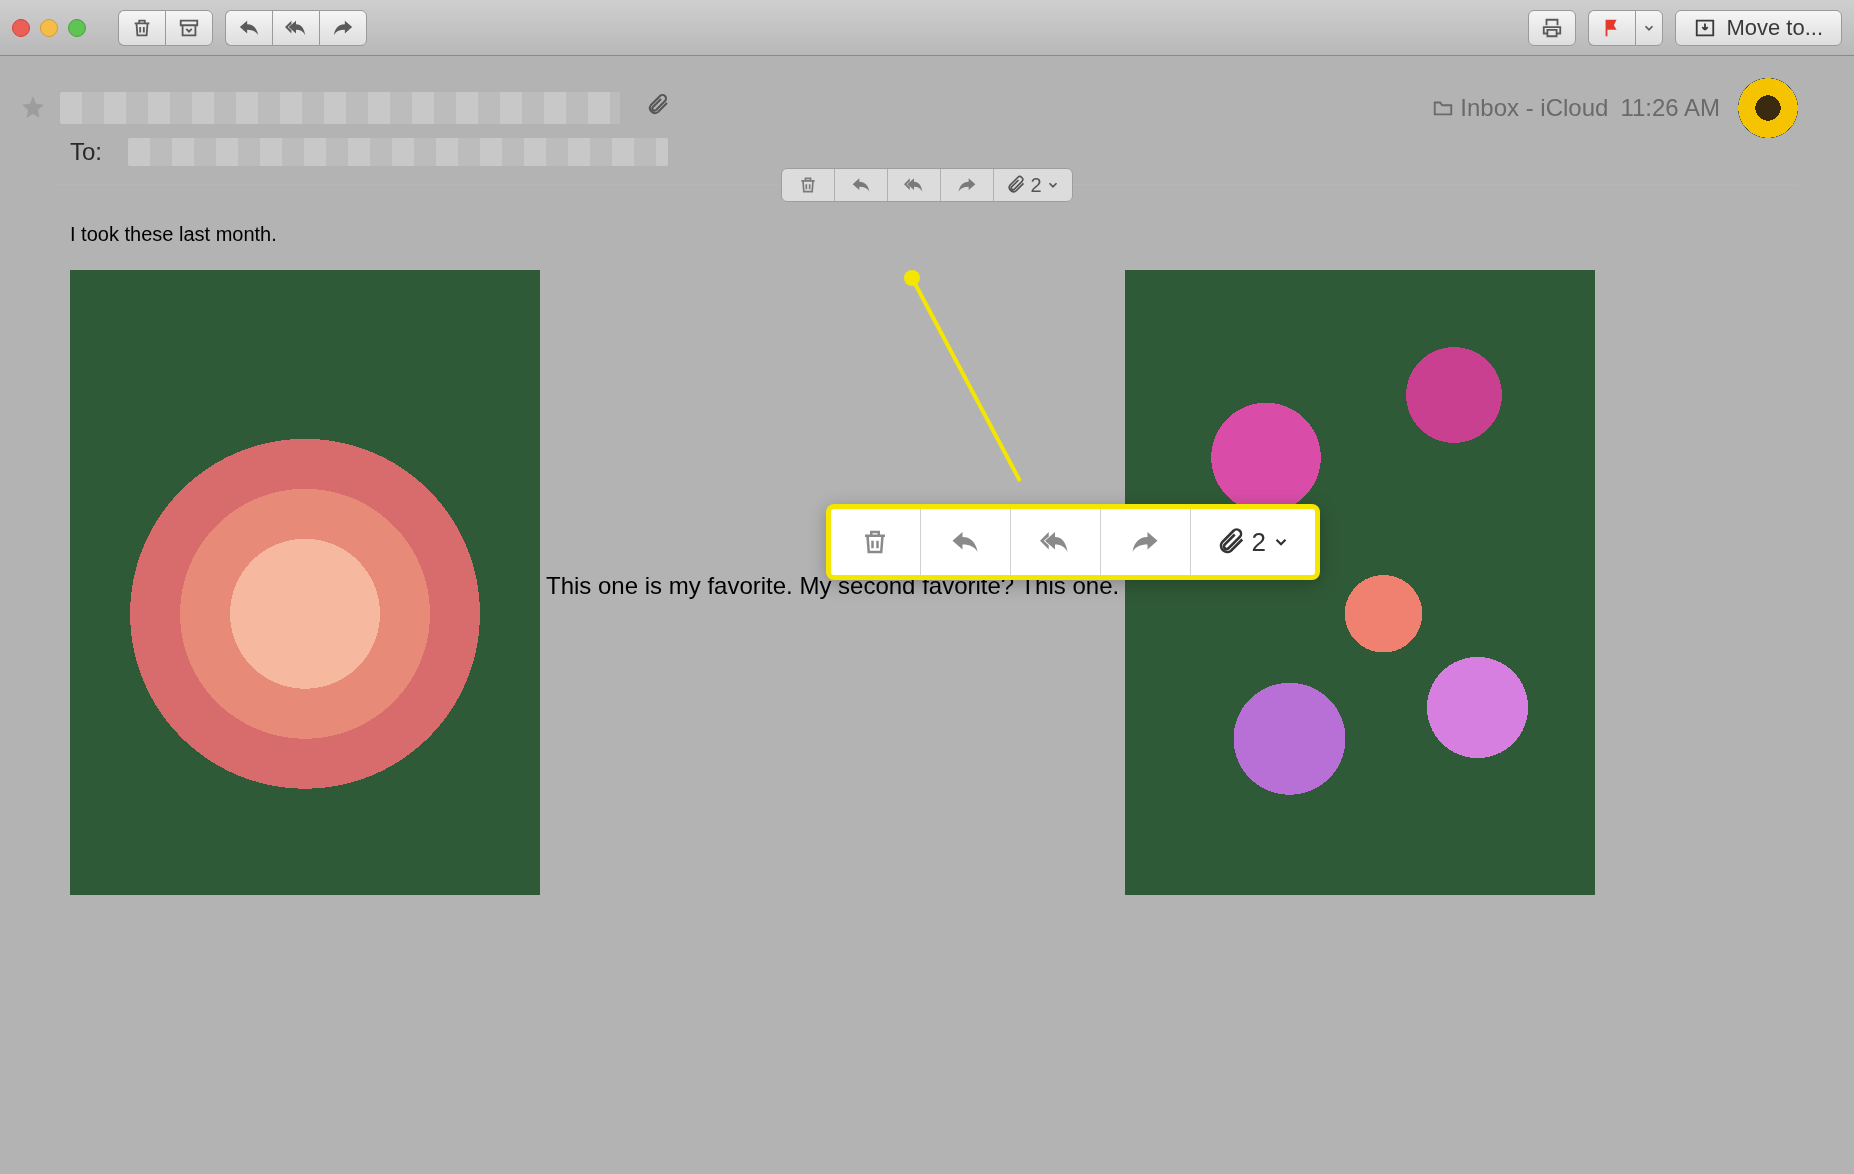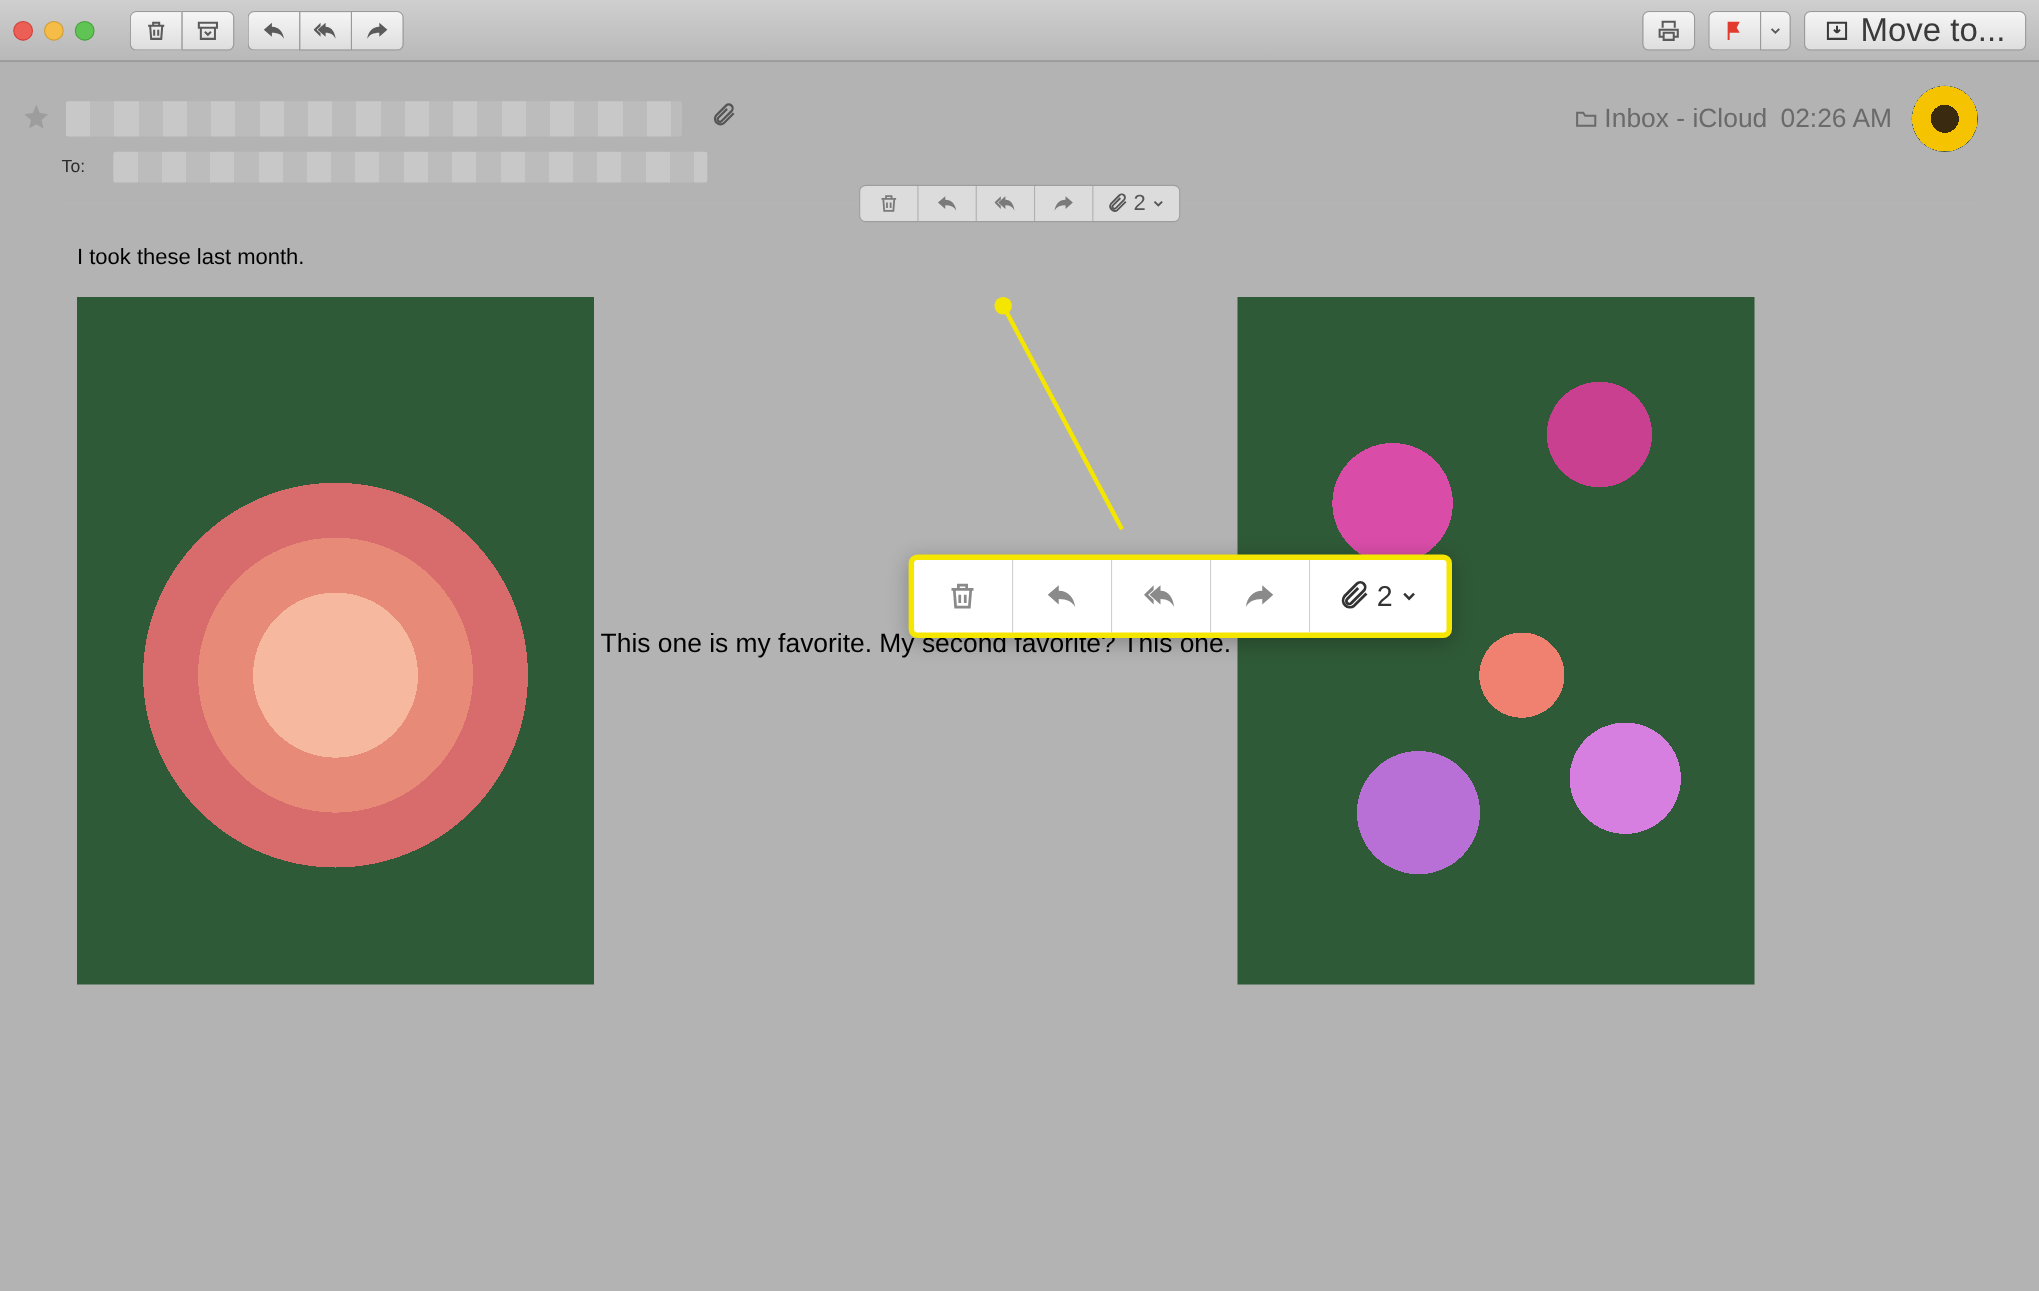--- a/index.html
+++ b/index.html
@@ -10,33 +10,33 @@
 .tl-close{background:#ec5f57;border:1px solid #d1413a}
 .tl-min{background:#f5bd47;border:1px solid #d09e33}
 .tl-max{background:#5fc454;border:1px solid #47a23e}
 .btn{background:linear-gradient(#f5f5f5,#dedede);border:1px solid #9a9a9a;border-radius:6px;height:34px;display:flex;align-items:center;justify-content:center;padding:0 12px;color:#5a5a5a;font-size:24px}
 .btn svg{width:22px;height:22px}
 .btngroup{display:flex}
 .btngroup .btn{border-radius:0;border-right-width:0}
 .btngroup .btn:first-child{border-radius:6px 0 0 6px}
 .btngroup .btn:last-child{border-radius:0 6px 6px 0;border-right-width:1px}
 .spacer{flex:1}
-.move-btn{font-size:30px;color:#3a3a3a;gap:10px;padding:0 18px}
+.move-btn{font-size:22px;color:#3a3a3a;gap:10px;padding:0 18px}
 
 .content{padding:22px 56px 0 56px}
 .hdr-row{display:flex;align-items:center;gap:14px}
 .star{color:#9d9d9d;font-size:30px;margin-left:-36px;margin-top:4px}
 .redact{background:repeating-linear-gradient(90deg,#c8c8c8 0 22px,#bcbcbc 22px 44px);border-radius:2px}
 .redact.sender{width:560px;height:32px}
 .redact.to{width:540px;height:28px}
 .paperclip-hdr{font-size:26px;color:#555;margin-left:12px}
 .meta-right{margin-left:auto;display:flex;align-items:center;gap:12px;color:#6a6a6a;font-size:24px}
 .avatar{width:60px;height:60px;border-radius:50%;overflow:hidden;margin-left:6px}
 .subject{font-size:24px;color:#2a2a2a;margin:10px 0 6px 14px}
-.to-row{display:flex;align-items:center;gap:26px;font-size:16px;color:#2a2a2a}
+.to-row{display:flex;align-items:center;gap:26px;margin-left:14px;font-size:24px;color:#2a2a2a}
 .divider-wrap{position:relative;margin-top:18px}
 .divider-line{height:1px;background:#b6b6b6}
 
 .actionbar{position:absolute;left:50%;transform:translateX(-50%);top:-16px;display:flex;background:#dcdcdc;border:1px solid #9e9e9e;border-radius:6px;overflow:hidden}
 .actionbar .abtn{width:52px;height:32px;display:flex;align-items:center;justify-content:center;border-right:1px solid #b0b0b0;color:#7a7a7a}
 .actionbar .abtn:last-child{border-right:none}
 .actionbar .abtn.att{width:78px;gap:4px;font-size:20px;color:#555}
 .actionbar svg{width:20px;height:20px}
 
 .body-text{font-size:20px;color:#000;margin:38px 0 24px 14px}
@@ -174,21 +174,21 @@
     <span class="paperclip-hdr"><svg width="24" height="24">
           <use href="#i-clip"></use>
         </svg></span>
     <div class="meta-right">
       <span class="folder-icon">
         <svg width="22" height="22">
             <use href="#i-folder"></use>
           </svg>
         <span>Inbox - iCloud</span>
       </span>
-      <span>02:26 AM</span>
+      <span>11:26 AM</span>
       <div class="avatar sunflower"></div>
     </div>
   </div>
   <div class="to-row">
     <span>To:</span>
     <div class="redact to"></div>
   </div>
 
   <div class="divider-wrap">
     <div class="divider-line"></div>

